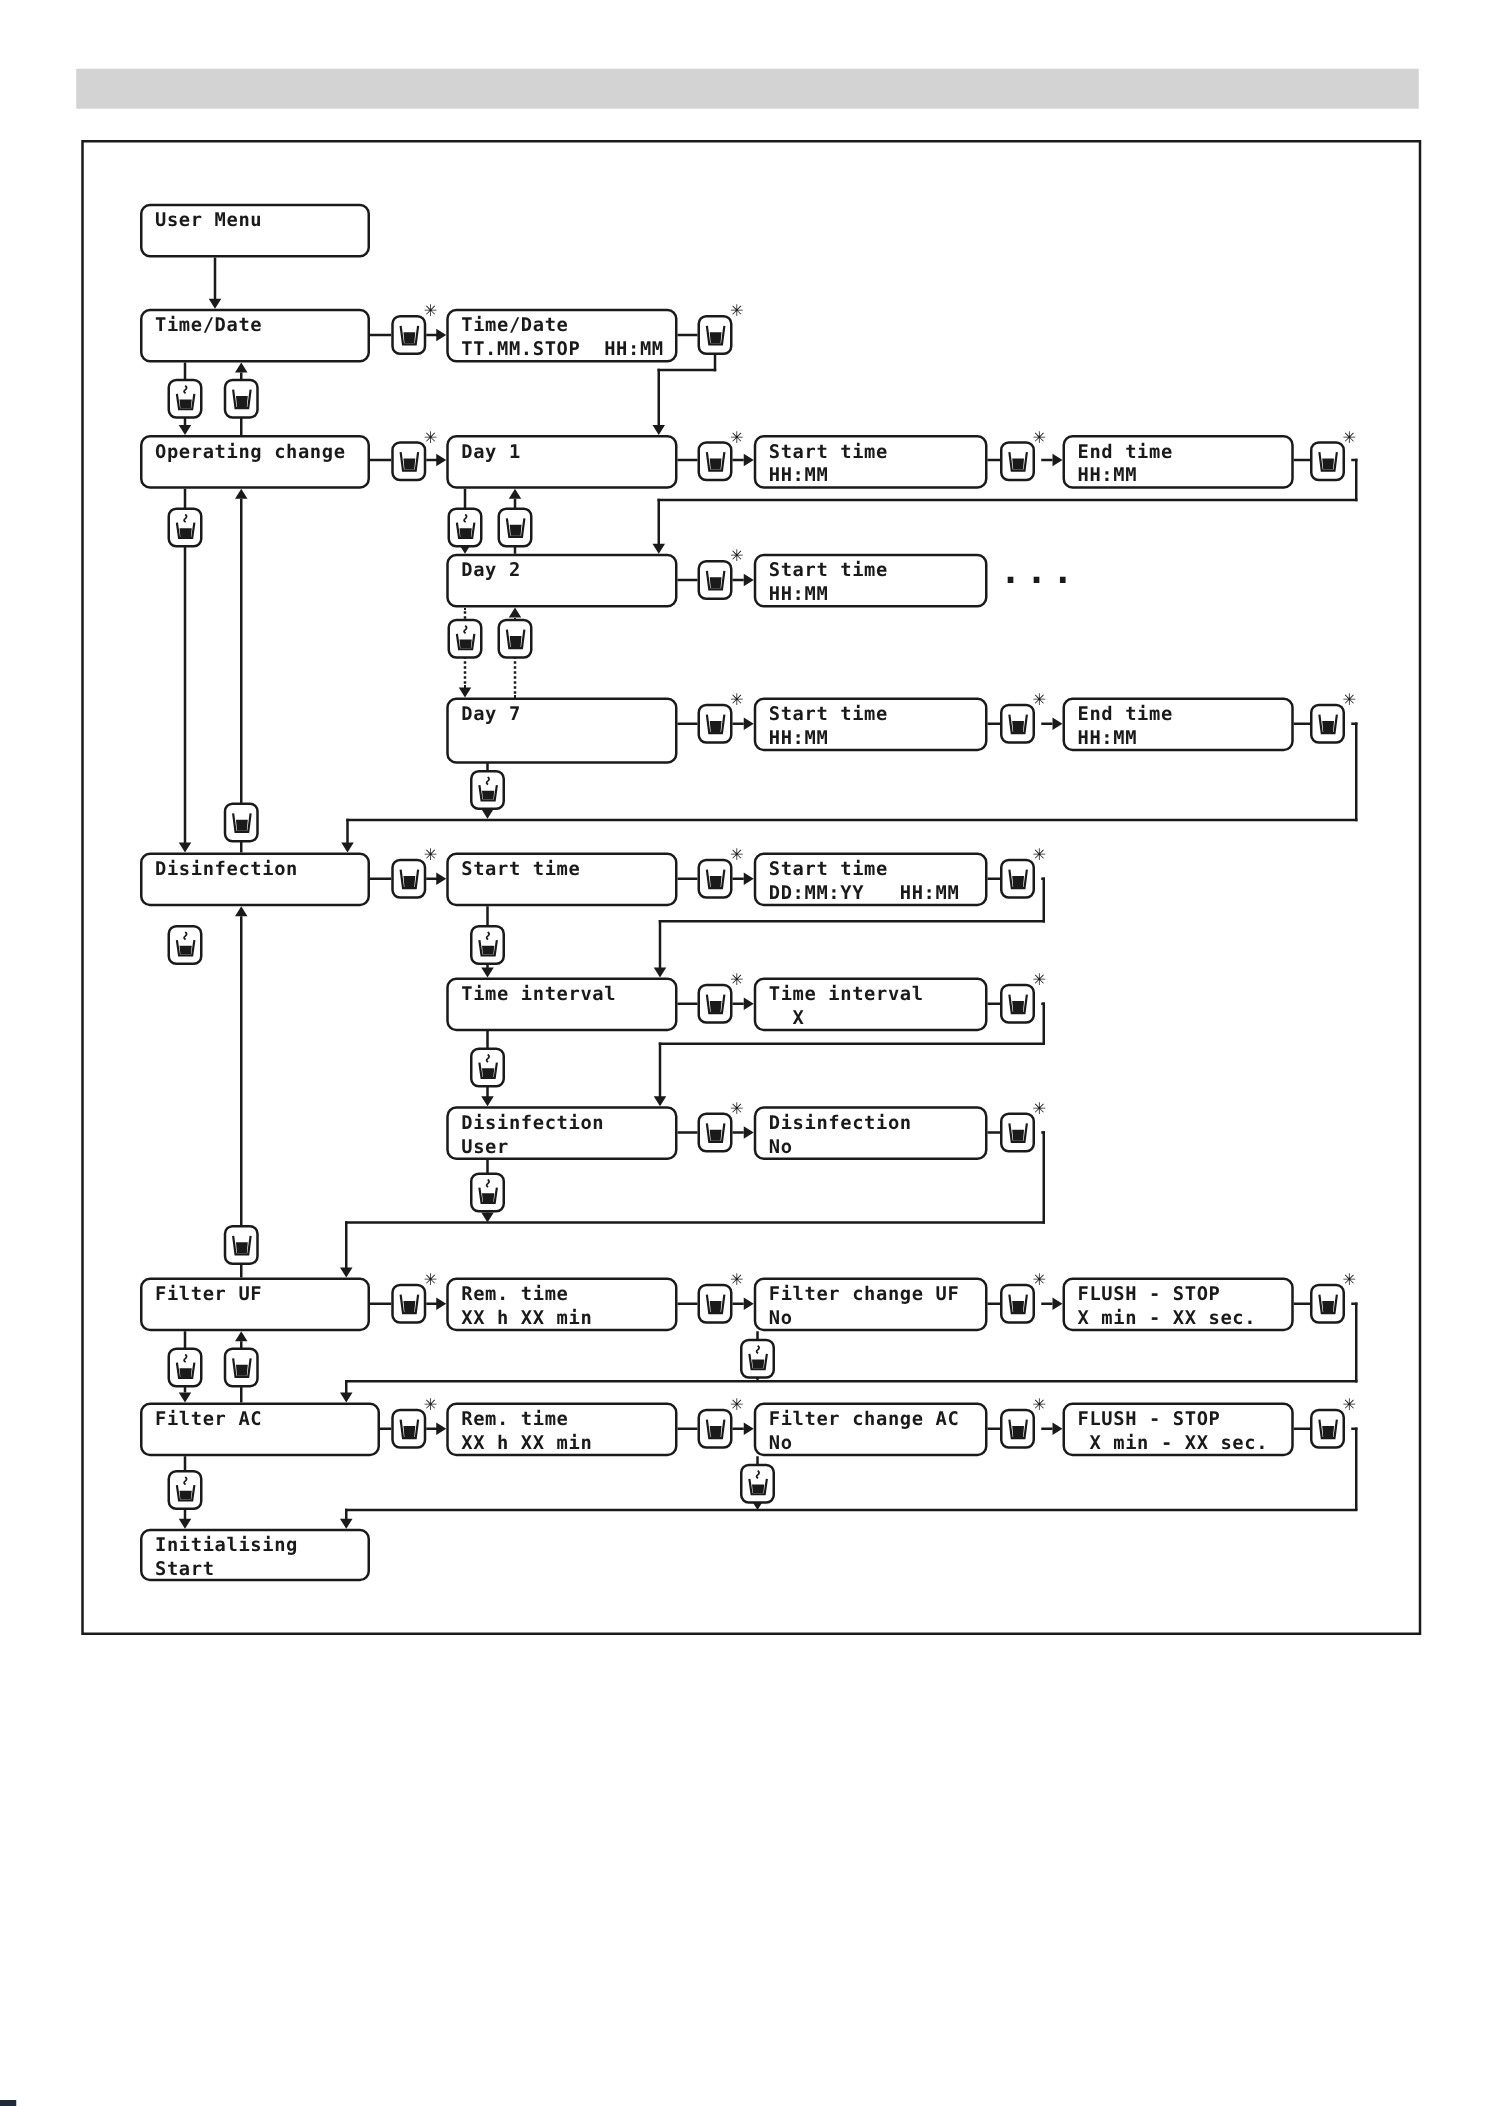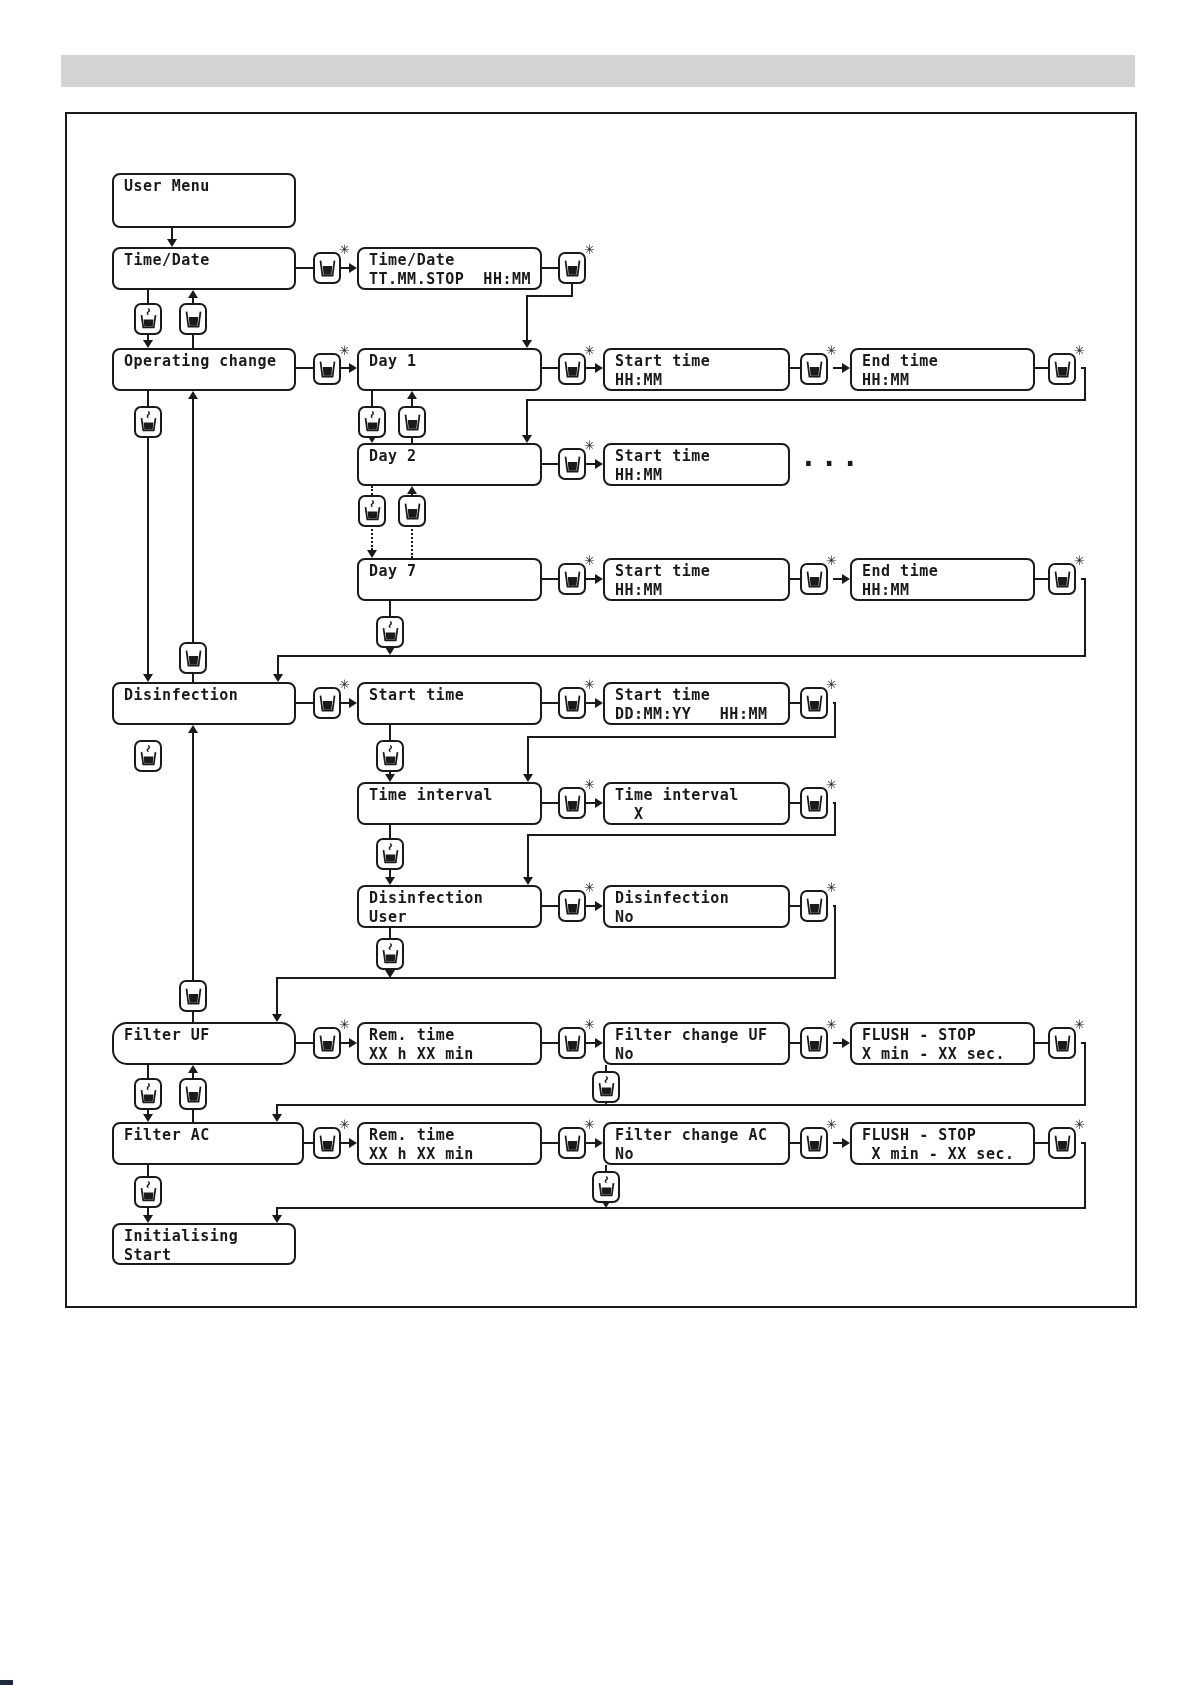--- a/index.html
+++ b/index.html
@@ -27,32 +27,32 @@
 </style>
 </head>
 <body>
 
 <div id="canvas">
 
   <div class="topbar" style="left:61px;top:55px;width:1074px;height:32px;"></div>
   <div class="outer" style="left:65px;top:112px;width:1068px;height:1192px;"></div>
   <div class="pagemark" style="left:0;top:1680px;width:13px;height:5px;"></div>
 
-  <div class="box" style="left:112px;top:173px;width:184px;height:55px;"><span>User Menu</span></div>
+  <div class="box" style="left:112px;top:163px;width:184px;height:43px;"><span>User Menu</span></div>
   <div class="box" style="left:112px;top:247px;width:184px;height:43px;"><span>Time/Date</span></div>
   <div class="box" style="left:112px;top:348px;width:184px;height:43px;"><span>Operating change</span></div>
   <div class="box" style="left:112px;top:682px;width:184px;height:43px;"><span>Disinfection</span></div>
-  <div class="box" style="left:112px;top:1022px;width:184px;height:43px;border-radius:15px;"><span>Filter UF</span></div>
+  <div class="box" style="left:112px;top:1022px;width:184px;height:43px;"><span>Filter UF</span></div>
   <div class="box" style="left:112px;top:1122px;width:192px;height:43px;"><span>Filter AC</span></div>
   <div class="box" style="left:112px;top:1223px;width:184px;height:42px;"><span>Initialising</span><span>Start</span></div>
 
   <div class="box" style="left:357px;top:247px;width:185px;height:43px;"><span>Time/Date</span><span>TT.MM.STOP  HH:MM</span></div>
   <div class="box" style="left:357px;top:348px;width:185px;height:43px;"><span>Day 1</span></div>
   <div class="box" style="left:357px;top:443px;width:185px;height:43px;"><span>Day 2</span></div>
-  <div class="box" style="left:357px;top:558px;width:185px;height:43px;"><span>Day 7</span></div>
+  <div class="box" style="left:357px;top:558px;width:185px;height:53px;"><span>Day 7</span></div>
   <div class="box" style="left:357px;top:682px;width:185px;height:43px;"><span>Start time</span></div>
   <div class="box" style="left:357px;top:782px;width:185px;height:43px;"><span>Time interval</span></div>
   <div class="box" style="left:357px;top:885px;width:185px;height:43px;"><span>Disinfection</span><span>User</span></div>
   <div class="box" style="left:357px;top:1022px;width:185px;height:43px;"><span>Rem. time</span><span>XX h XX min</span></div>
   <div class="box" style="left:357px;top:1122px;width:185px;height:43px;"><span>Rem. time</span><span>XX h XX min</span></div>
 
   <div class="box" style="left:603px;top:348px;width:187px;height:43px;"><span>Start time</span><span>HH:MM</span></div>
   <div class="box" style="left:603px;top:443px;width:187px;height:43px;"><span>Start time</span><span>HH:MM</span></div>
   <div class="box" style="left:603px;top:558px;width:187px;height:43px;"><span>Start time</span><span>HH:MM</span></div>
   <div class="box" style="left:603px;top:682px;width:187px;height:43px;"><span>Start time</span><span>DD:MM:YY   HH:MM</span></div>

